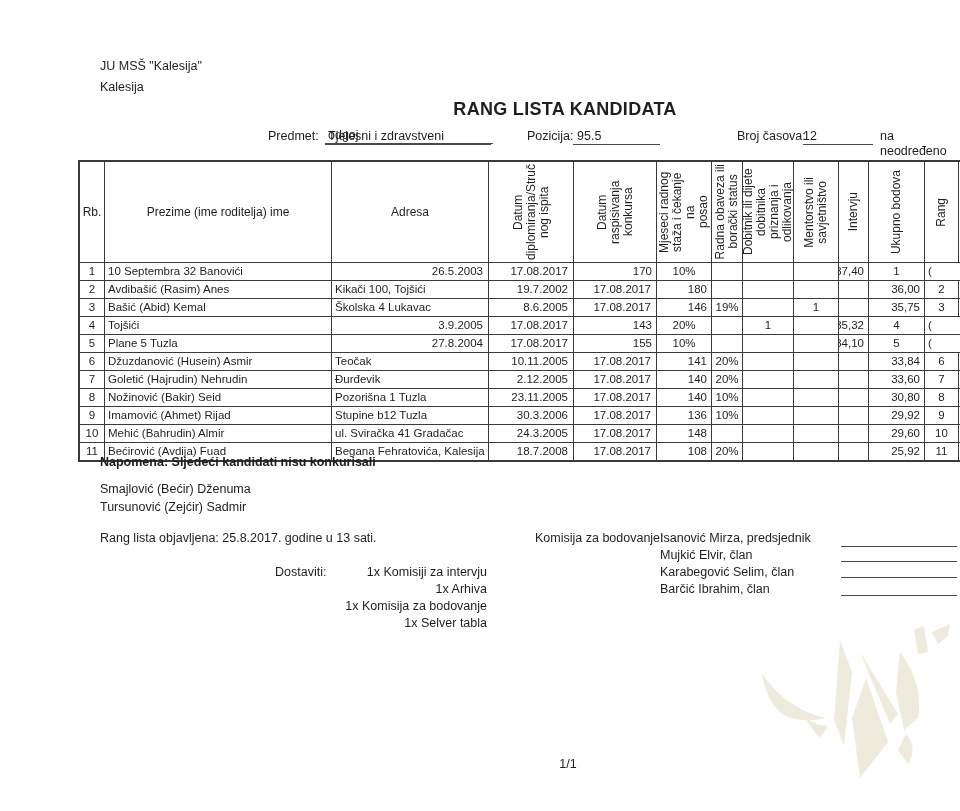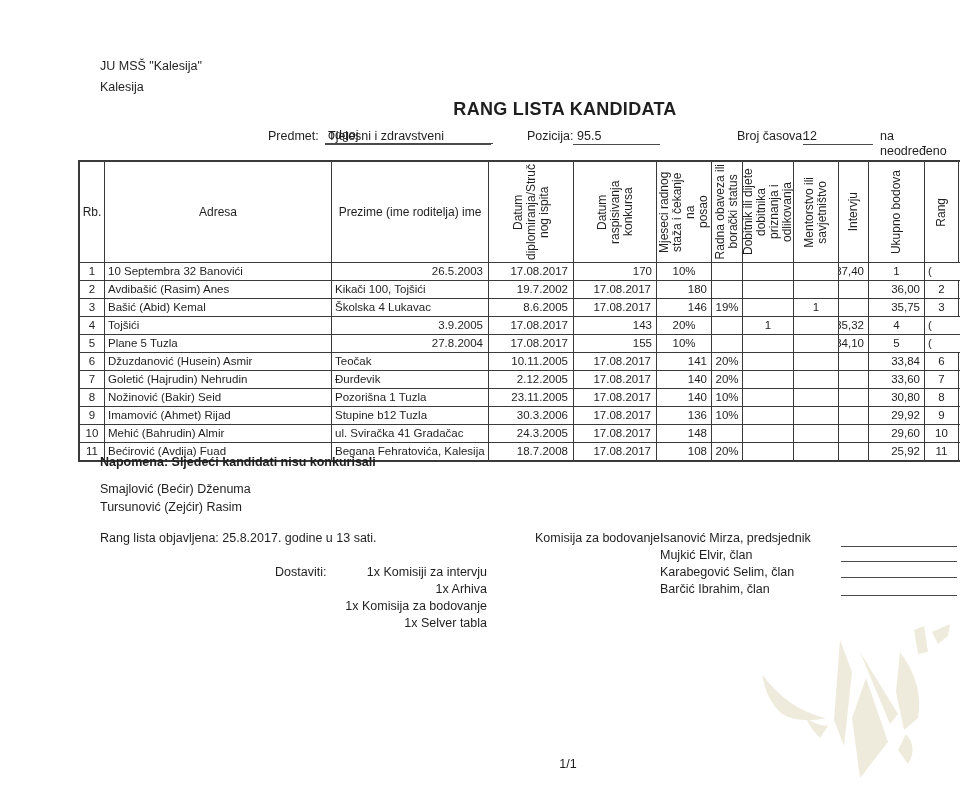--- a/index.html
+++ b/index.html
@@ -52,22 +52,22 @@
 <span class="abs ul-field" style="left:325px;top:128px;width:165px;padding-left:3px;">odgoj</span>
 <span class="abs" style="left:527px;top:129px;">Pozicija:</span>
 <span class="abs ul-field" style="left:573px;top:129px;width:83px;padding-left:4px;">95.5</span>
 <span class="abs" style="left:737px;top:129px;">Broj časova:</span>
 <span class="abs ul-field" style="left:803px;top:129px;width:70px;">12</span>
 <span class="abs" style="left:880px;top:129px;">na neodređeno</span>
 
 <div class="abs rank-table">
   <div class="grid-cols thead">
     <div class="cell">Rb.</div>
+    <div class="cell">Prezime (ime roditelja) ime</div>
     <div class="cell">Adresa</div>
-    <div class="cell">Prezime (ime roditelja) ime</div>
     <div class="cell">
         <span class="vert">Datum
 diplomiranja/Struč
 nog ispita</span>
       </div>
     <div class="cell">
         <span class="vert">Datum raspisivanja
 konkursa</span>
       </div>
     <div class="cell">
@@ -270,21 +270,21 @@
     <div class="cell a-c"></div>
     <div class="cell a-r pr4">25,92</div>
     <div class="cell a-c">11</div>
     <div class="cell a-l">(</div>
   </div>
 </div>
 </div>
 
 <div class="abs bold" style="left:100px;top:455px;">Napomena: Sljedeći kandidati nisu konkurisali</div>
 <div class="abs" style="left:100px;top:482px;">Smajlović (Bećir) Dženuma</div>
-<div class="abs" style="left:100px;top:500px;">Tursunović (Zejćir) Rasim</div>
+<div class="abs" style="left:100px;top:500px;">Tursunović (Zejćir) Sadmir</div>
 
 <div class="abs" style="left:100px;top:531px;">Rang lista objavljena: 25.8.2017. godine u 13 sati.</div>
 
 <div class="abs" style="left:535px;top:531px;">Komisija za bodovanje:</div>
 <div class="abs members" style="left:660px;top:531px;">
   <div>Isanović Mirza, predsjednik</div>
   <div>Mujkić Elvir, član</div>
   <div>Karabegović Selim, član</div>
   <div>Barčić Ibrahim, član</div>
 </div>

